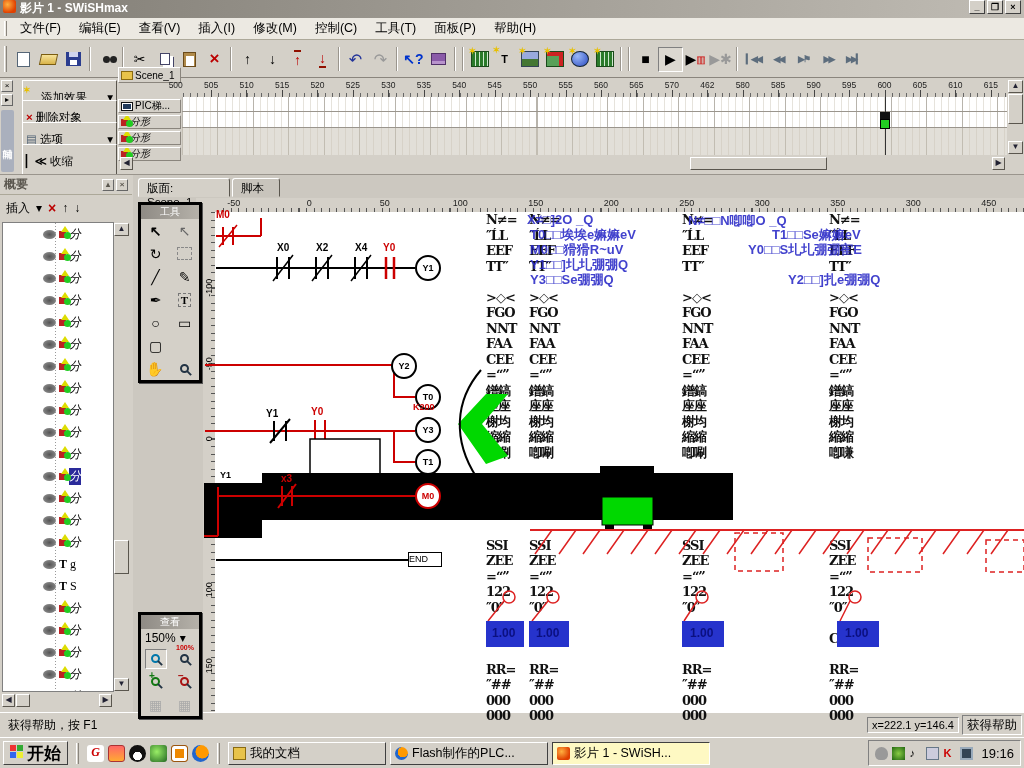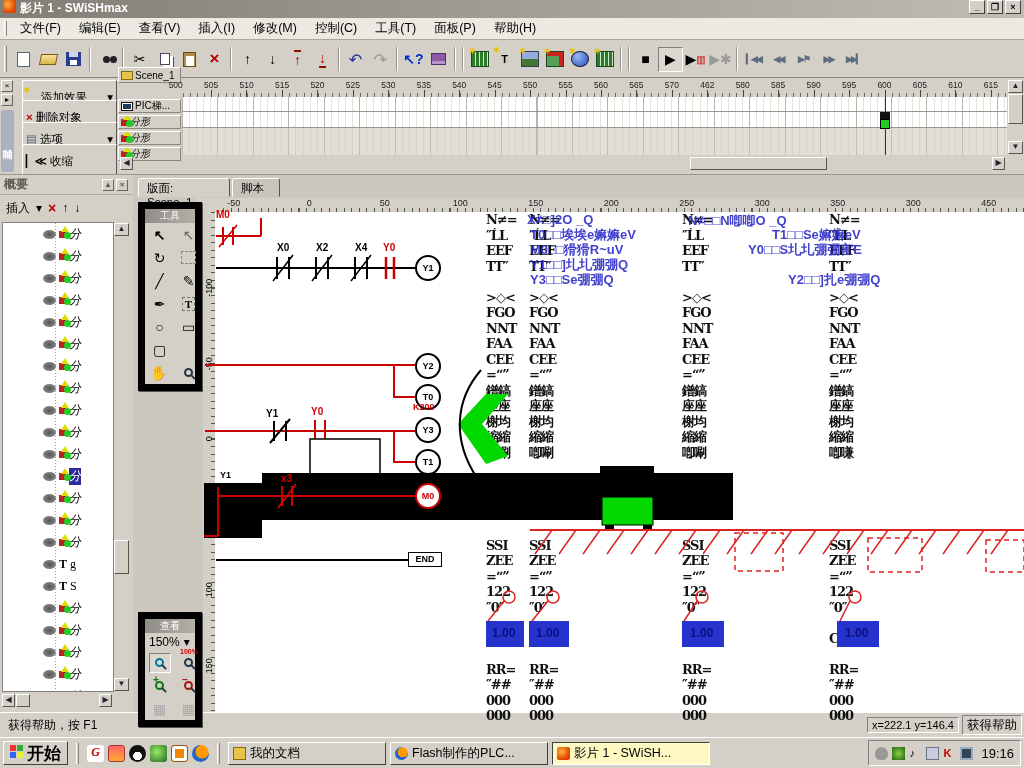--- a/index.html
+++ b/index.html
@@ -79,25 +79,25 @@
 .hruler{left:196px;top:198px;width:828px;height:14px;display:flex;overflow:hidden;font-size:9px;color:#222;background:repeating-linear-gradient(90deg,#555 0 1px,transparent 1px 7.55px) bottom left 27px/100% 4px no-repeat,#d4d0c8}
 .hruler span{width:75.5px;text-align:center;flex:none}
 .vruler{left:203px;top:212px;width:12px;height:500px;background:repeating-linear-gradient(#555 0 1px,transparent 1px 7.55px) top right/4px 100% no-repeat,#d4d0c8;padding-top:38px;display:flex;flex-direction:column;overflow:hidden}
 .vruler span{height:75.5px;width:12px;flex:none;display:flex;align-items:center;justify-content:center;font-size:9px;transform:rotate(-90deg)}
 .gcol{position:absolute;top:212px;width:46px;white-space:pre;font-family:"DejaVu Serif",serif;font-weight:bold;font-size:13px;line-height:15.5px;letter-spacing:-1px;color:#111;z-index:2}
 #ladder{left:133px;top:198px;z-index:3}
 .lab{position:absolute;font-size:10px;font-weight:bold;z-index:4}
 .labr{color:#c00}
 .coil{position:absolute;width:26px;height:26px;border:2px solid #000;border-radius:50%;background:#fff;text-align:center;line-height:23px;font-size:9px;font-weight:bold;z-index:4}
 .coil.rc{border-color:#c00;color:#c00}
-.endbox{position:absolute;left:408px;top:552px;width:34px;height:15px;border:1px solid #000;background:#fff;font-size:9px;font-weight:bold;text-align:center;line-height:13px;z-index:4}
+.endbox{position:absolute;left:408px;top:552px;width:34px;height:15px;border:1px solid #000;background:#fff;font-size:9px;font-weight:normal;line-height:13px;z-index:4}
 .blue{position:absolute;color:rgba(45,45,200,.9);font-size:13px;font-weight:bold;z-index:5;white-space:nowrap}
 .boxlbl{position:absolute;color:#0b1080;font-size:12px;font-weight:bold;z-index:5}
 
-.fpanel{position:absolute;background:#d4d0c8;border:7px solid #000000;box-shadow:1px 1px 0 #555;z-index:6}
+.fpanel{position:absolute;background:#d4d0c8;border:3px solid #000000;box-shadow:1px 1px 0 #555;z-index:6}
 .fp-title{height:14px;background:linear-gradient(90deg,#8f8b85,#b5b1a9);color:#fff;font-size:10px;text-align:center;line-height:14px}
 .tool-grid{display:grid;grid-template-columns:1fr 1fr;justify-items:center;align-items:center}
 .tool-grid>div{width:29px;height:23px;display:flex;align-items:center;justify-content:center;font-size:14px}
 .tdash{border:1px dashed #777;font-size:11px;font-weight:bold;padding:0 2px;font-family:"Liberation Serif",serif}
 
 .statusbar{left:0;top:712px;width:1024px;height:25px;background:#d4d0c8;border-top:1px solid #fff;font-size:12px;display:flex;align-items:center}
 .sunken{border:1px solid;border-color:#808080 #fff #fff #808080;padding:0 4px;background:#d4d0c8}
 .taskbar{left:0;top:737px;width:1024px;height:31px;background:#d4d0c8;border-top:1px solid #fff;display:flex;align-items:center;padding:0 3px;gap:4px}
 .startbtn{height:24px;background:#d4d0c8;border:1px solid;border-color:#fff #404040 #404040 #fff;display:flex;align-items:center;padding:0 6px;font-weight:bold;font-size:17px;gap:4px}
 .winflag{width:6px;height:6px;background:#e33;box-shadow:7px 0 #3a3,0 7px #36e,7px 7px #ee3;margin:-5px 7px 5px 0}
@@ -688,21 +688,21 @@
     <rect x="682" y="621" width="42" height="26" fill="#2633cc"></rect>
     <rect x="837" y="621" width="42" height="26" fill="#2633cc"></rect>
   </svg>
 
   <div class="lab labr" style="left:216px;top:209px">M0</div>
   <div class="lab" style="left:277px;top:242px">X0</div>
   <div class="lab" style="left:316px;top:242px">X2</div>
   <div class="lab" style="left:355px;top:242px">X4</div>
   <div class="lab labr" style="left:383px;top:242px">Y0</div>
   <div class="coil" style="left:415px;top:255px">Y1</div>
-  <div class="coil" style="left:415px;top:353px">Y2</div>
+  <div class="coil" style="left:391px;top:353px">Y2</div>
   <div class="coil" style="left:415px;top:384px">T0</div>
   <div class="lab labr" style="left:413px;top:402px;font-size:9px">K200</div>
   <div class="lab" style="left:266px;top:408px">Y1</div>
   <div class="lab labr" style="left:311px;top:406px">Y0</div>
   <div class="coil" style="left:415px;top:417px">Y3</div>
   <div class="coil" style="left:415px;top:449px">T1</div>
   <div class="lab" style="left:220px;top:470px;font-size:9px">Y1</div>
   <div class="lab labr" style="left:281px;top:473px">x3</div>
   <div class="coil rc" style="left:415px;top:483px">M0</div>
   <div class="endbox">END</div>

